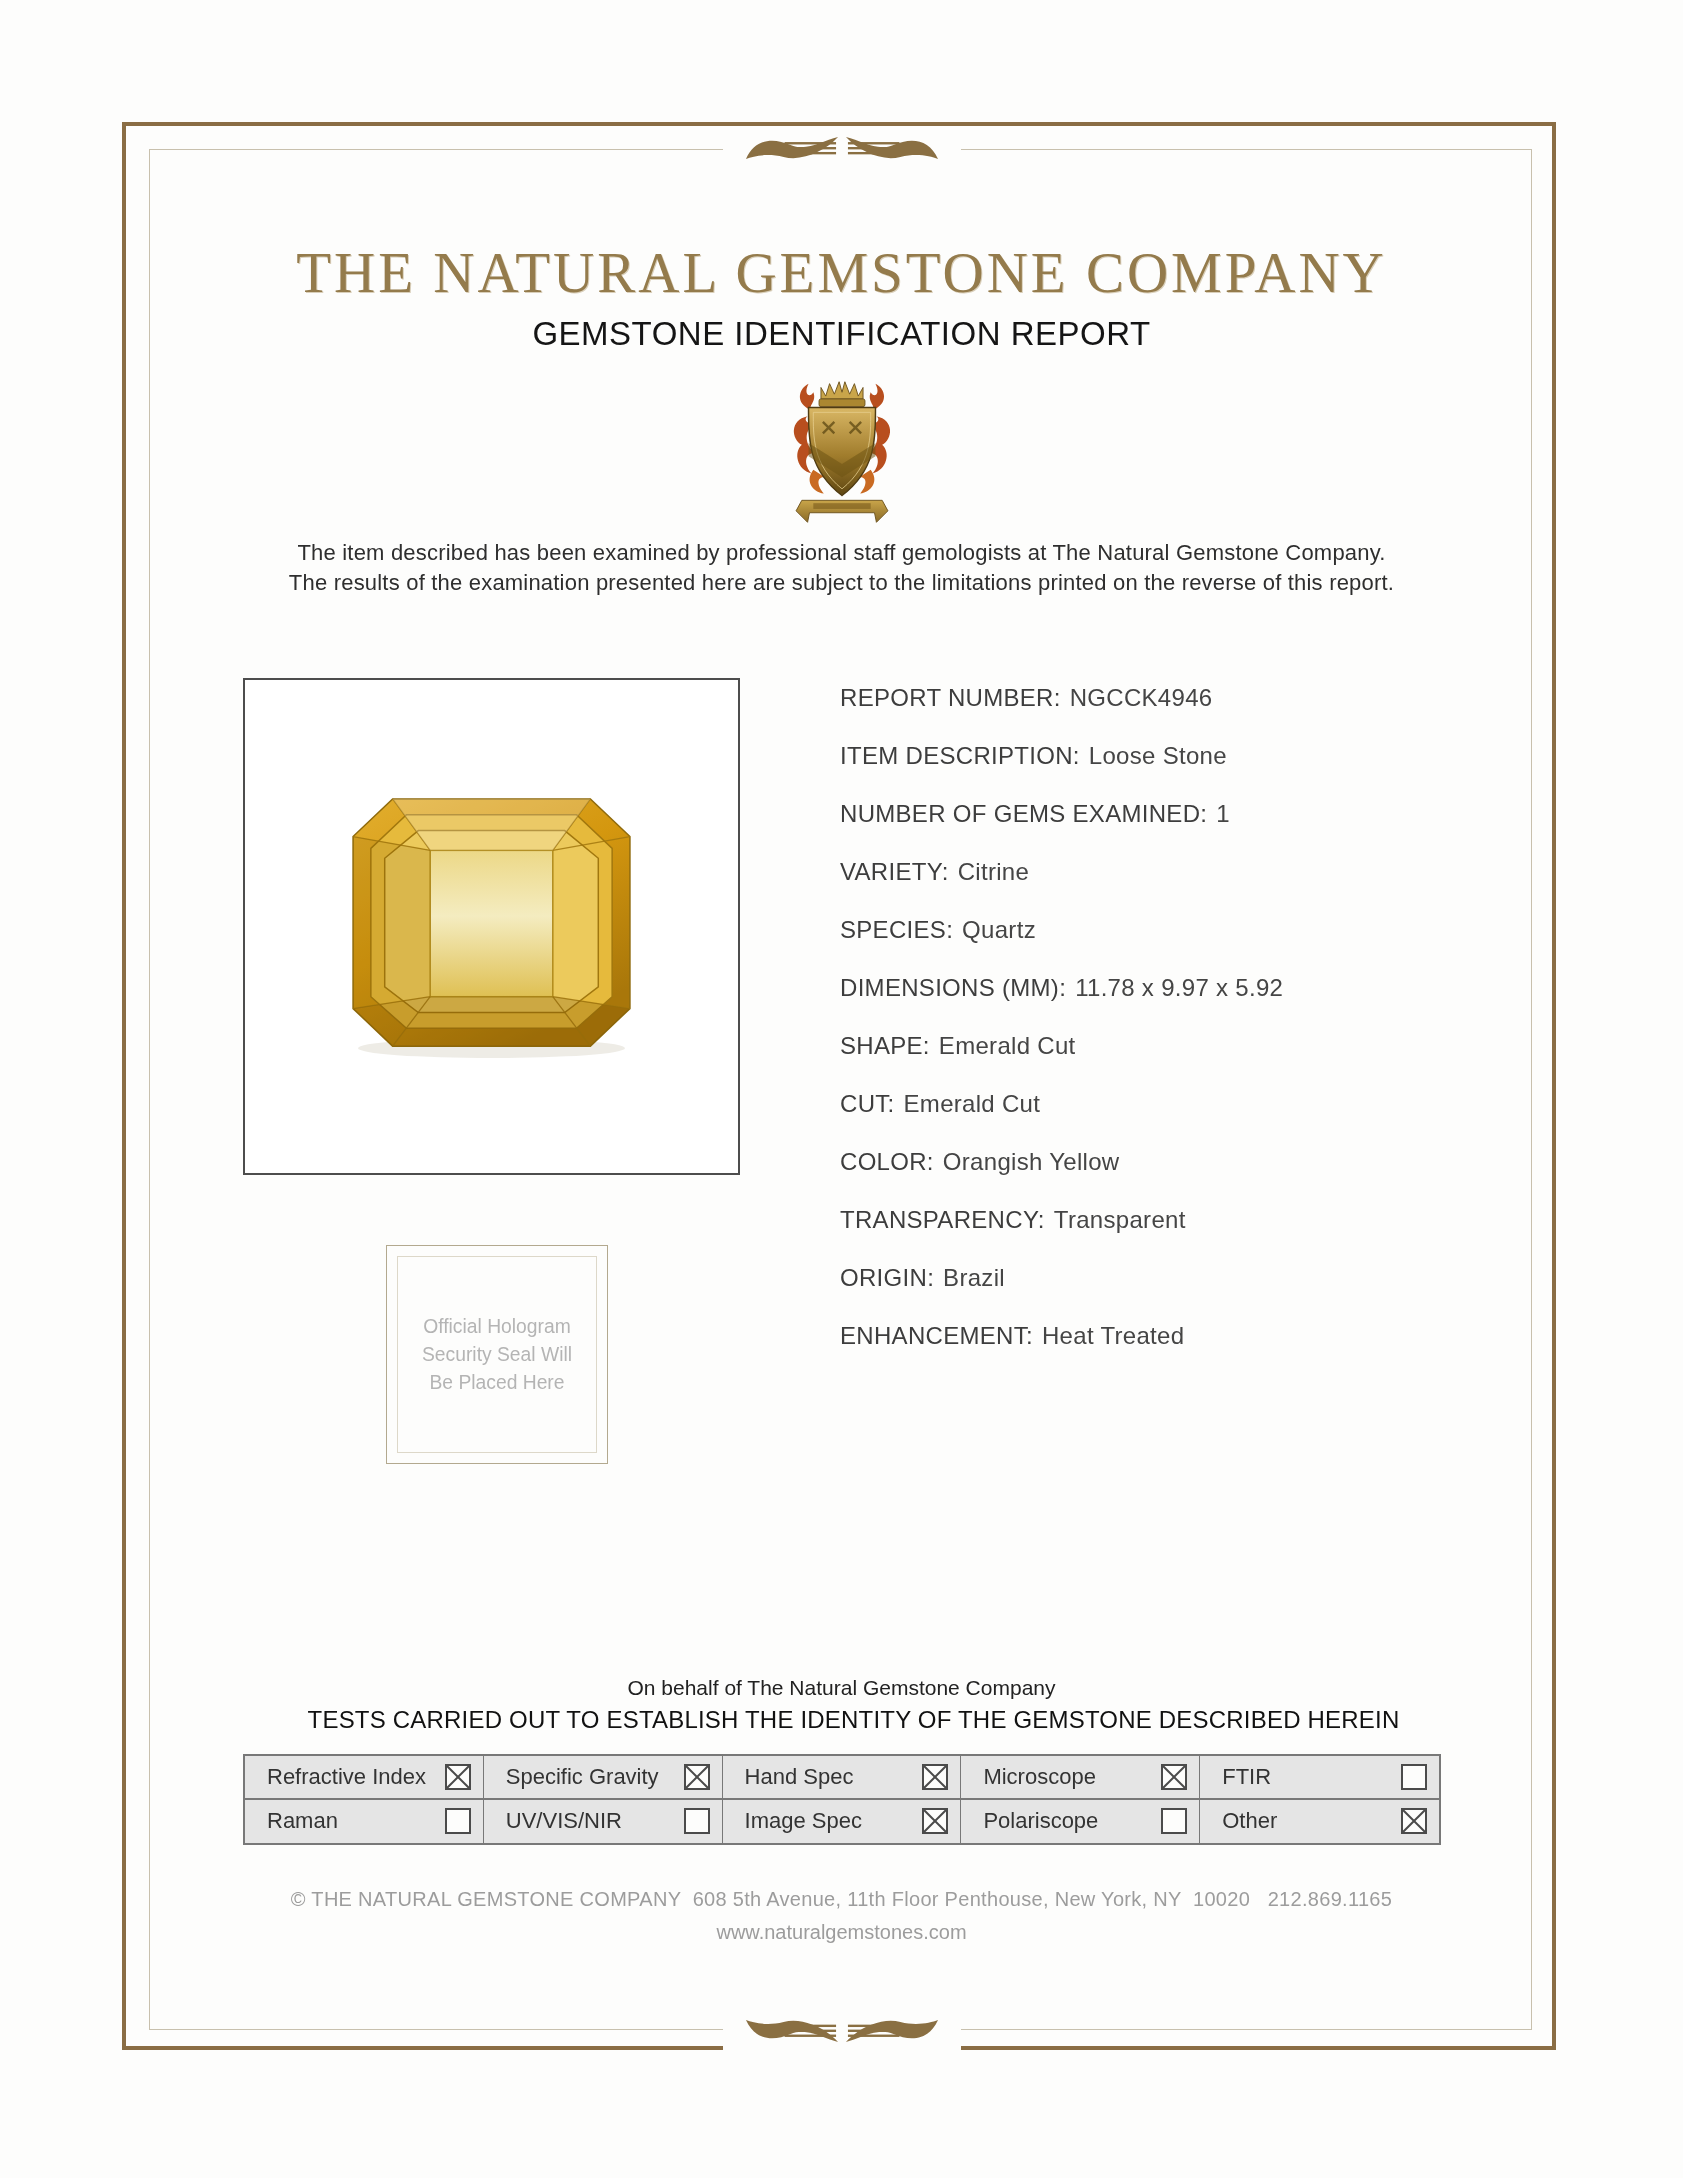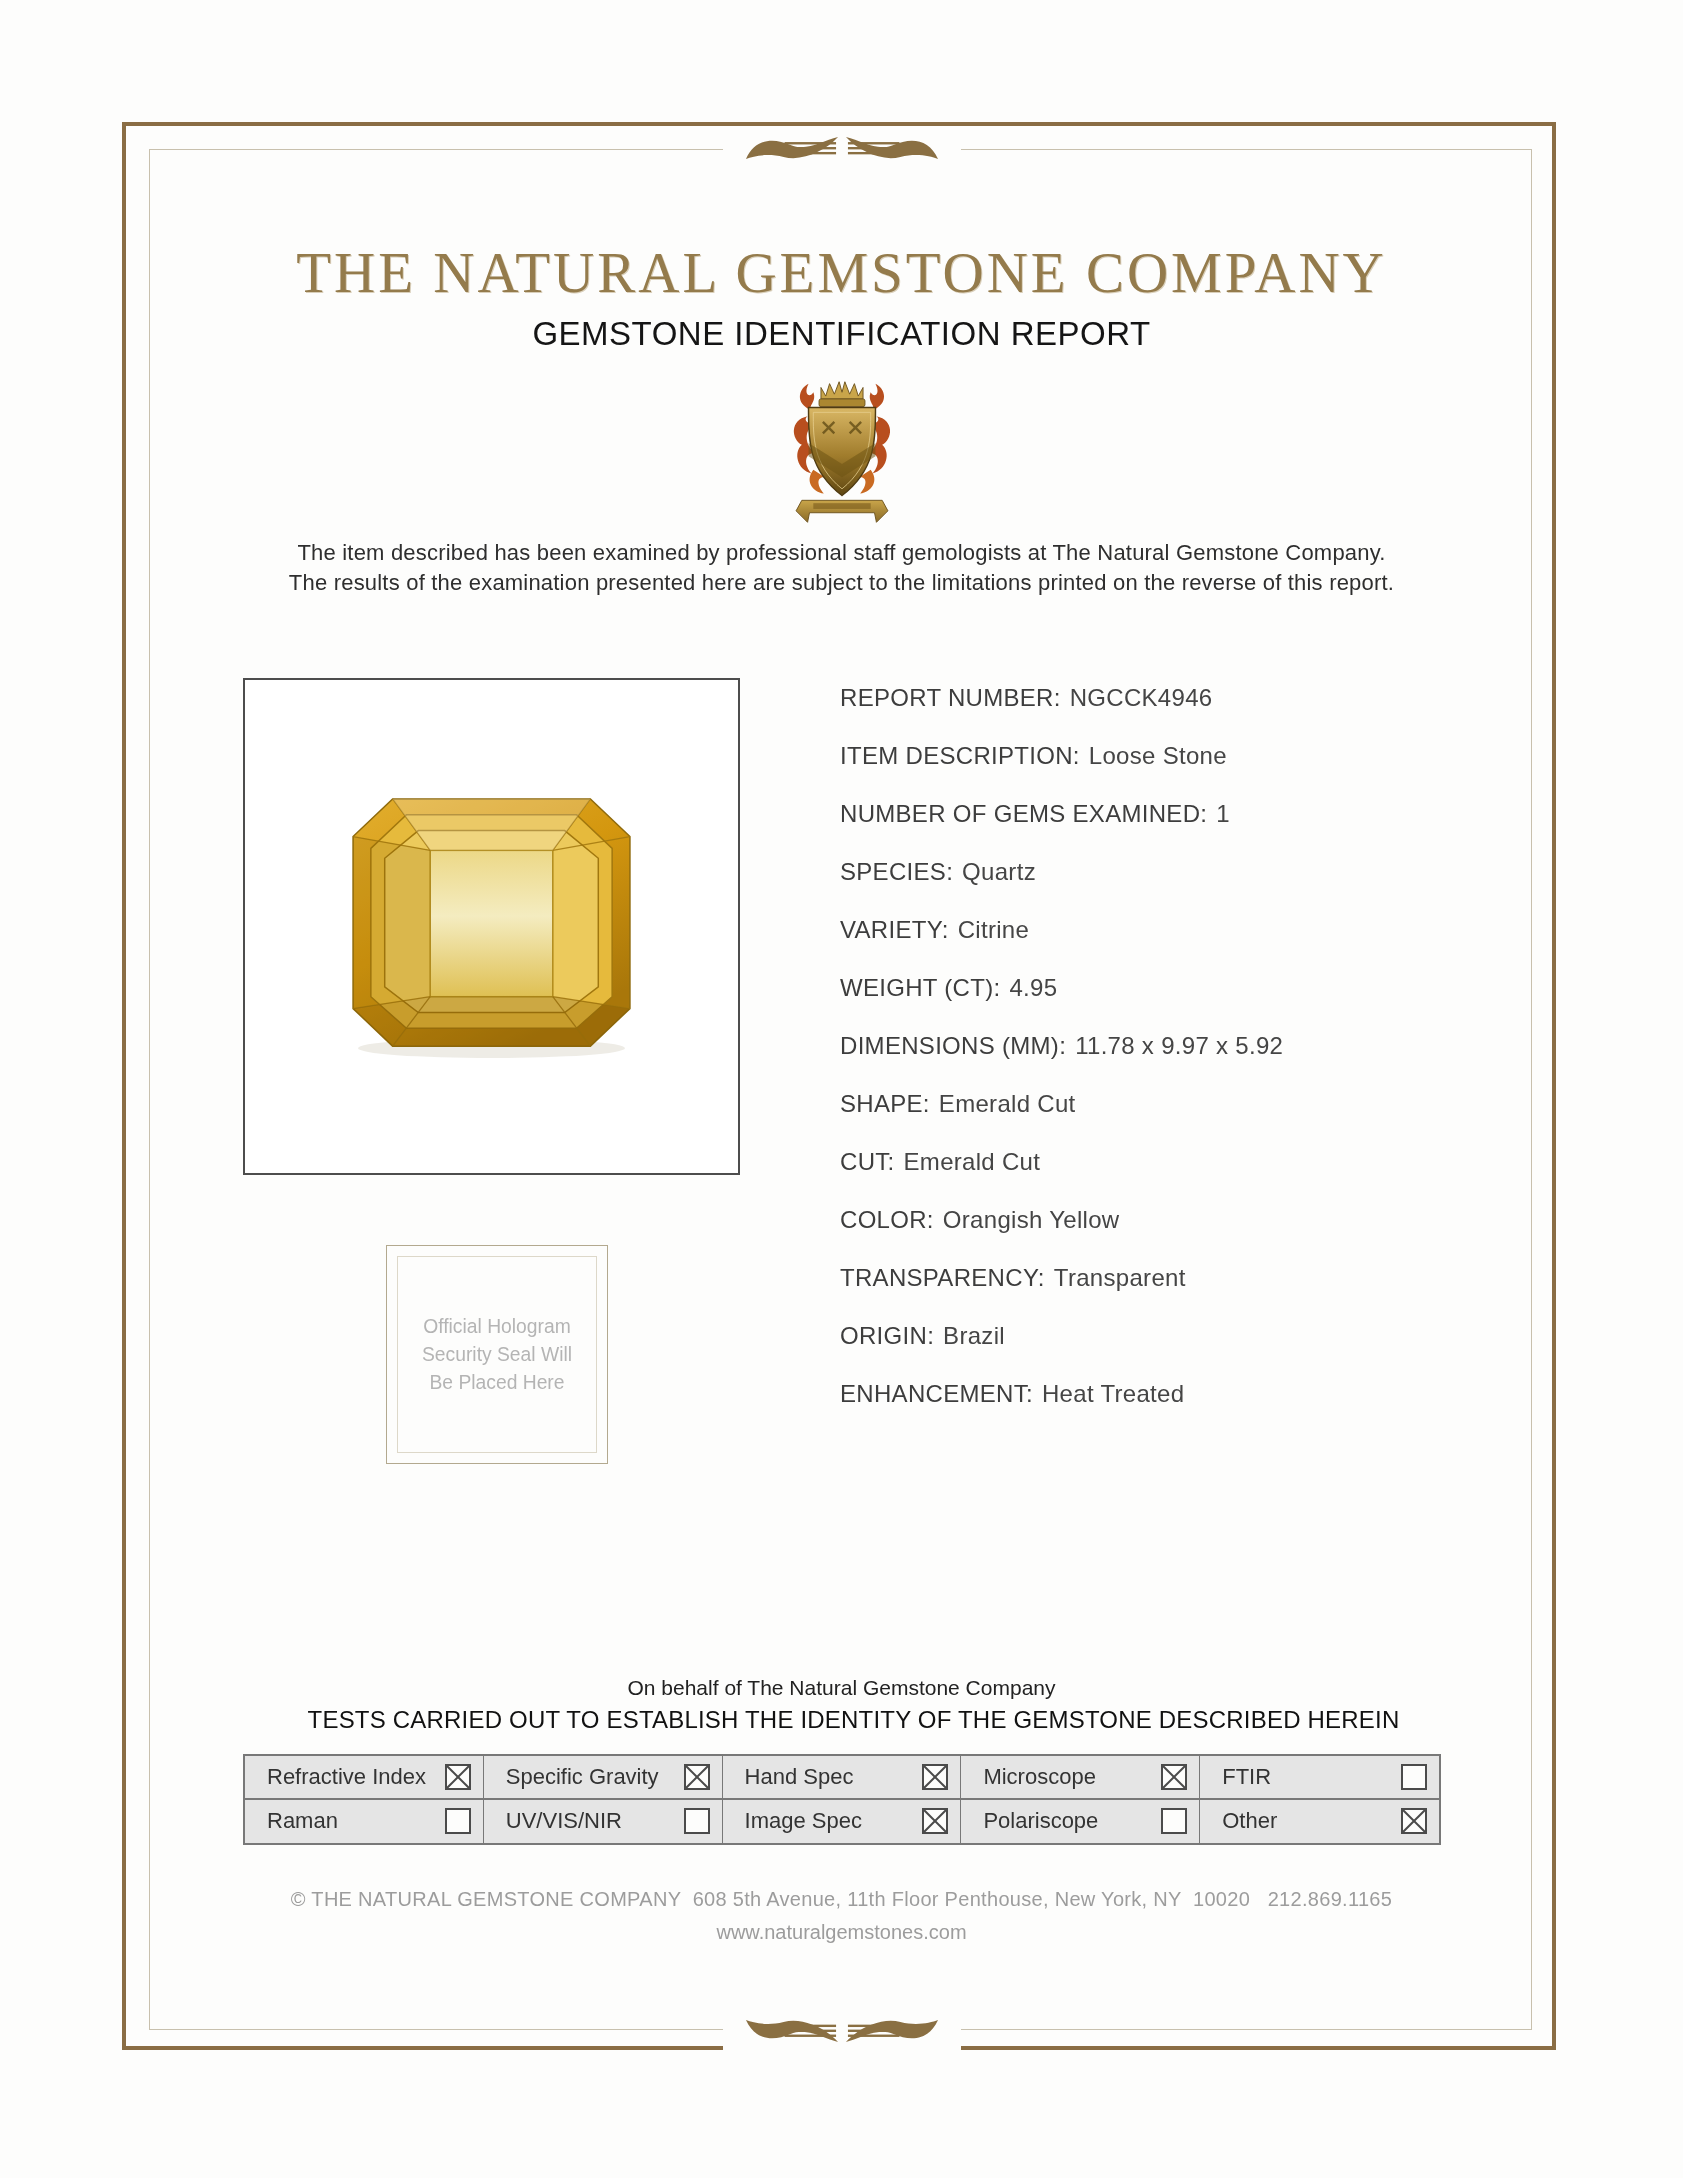--- a/index.html
+++ b/index.html
@@ -205,23 +205,22 @@
       <polygon points="46,6 246,6 208,58 84,58" fill="#ffffff" opacity="0.22"></polygon>
       <polygon points="6,218 84,206 208,206 286,218 246,256 46,256" fill="#7a5405" opacity="0.28"></polygon>
       <polygon points="6,44 84,58 84,206 6,218" fill="#8a6207" opacity="0.18"></polygon>
     </svg>
   </div>
 
   <div class="details">
     <div class="detail-row"><span class="detail-label">REPORT NUMBER:</span><span class="detail-value">NGCCK4946</span></div>
     <div class="detail-row"><span class="detail-label">ITEM DESCRIPTION:</span><span class="detail-value">Loose Stone</span></div>
     <div class="detail-row"><span class="detail-label">NUMBER OF GEMS EXAMINED:</span><span class="detail-value">1</span></div>
+    <div class="detail-row"><span class="detail-label">VARIETY:</span><span class="detail-value">Citrine</span></div>
     <div class="detail-row"><span class="detail-label">SPECIES:</span><span class="detail-value">Quartz</span></div>
-    <div class="detail-row"><span class="detail-label">VARIETY:</span><span class="detail-value">Citrine</span></div>
-    <div class="detail-row"><span class="detail-label">WEIGHT (CT):</span><span class="detail-value">4.95</span></div>
     <div class="detail-row"><span class="detail-label">DIMENSIONS (MM):</span><span class="detail-value">11.78 x 9.97 x 5.92</span></div>
     <div class="detail-row"><span class="detail-label">SHAPE:</span><span class="detail-value">Emerald Cut</span></div>
     <div class="detail-row"><span class="detail-label">CUT:</span><span class="detail-value">Emerald Cut</span></div>
     <div class="detail-row"><span class="detail-label">COLOR:</span><span class="detail-value">Orangish Yellow</span></div>
     <div class="detail-row"><span class="detail-label">TRANSPARENCY:</span><span class="detail-value">Transparent</span></div>
     <div class="detail-row"><span class="detail-label">ORIGIN:</span><span class="detail-value">Brazil</span></div>
     <div class="detail-row"><span class="detail-label">ENHANCEMENT:</span><span class="detail-value">Heat Treated</span></div>
   </div>
 
   <div class="holo-box">

